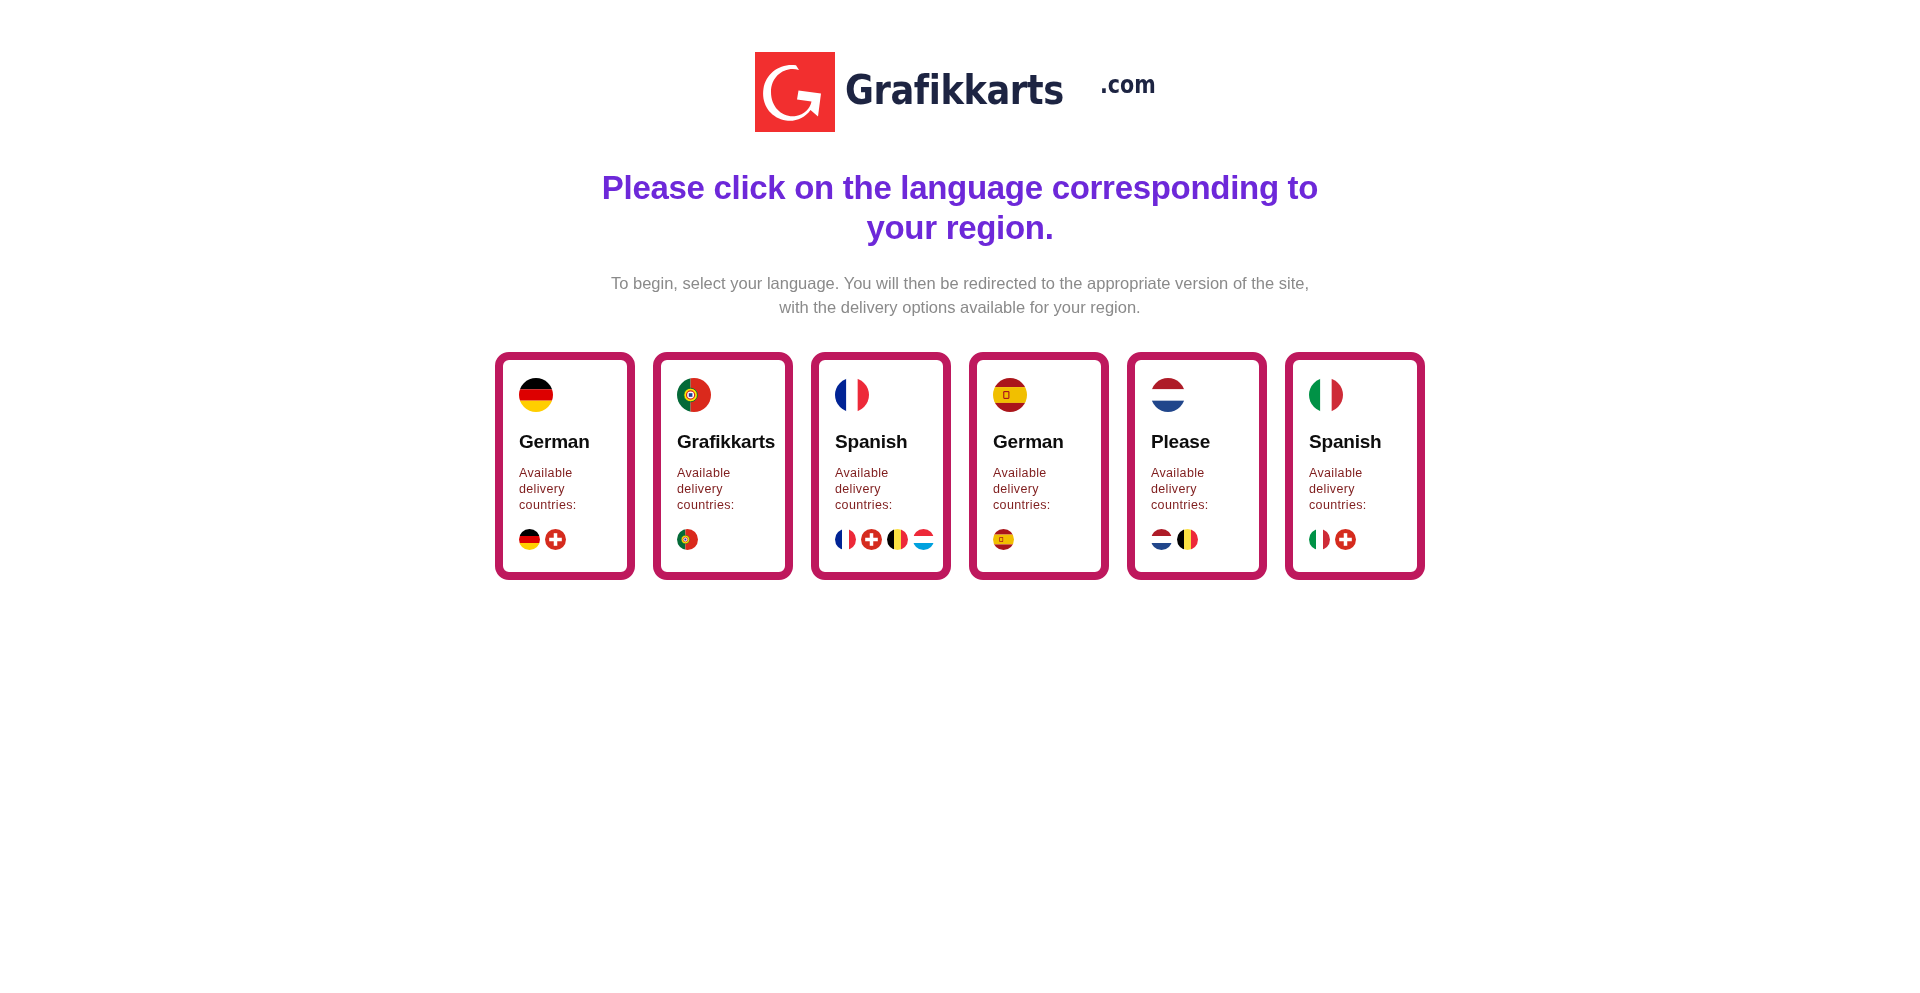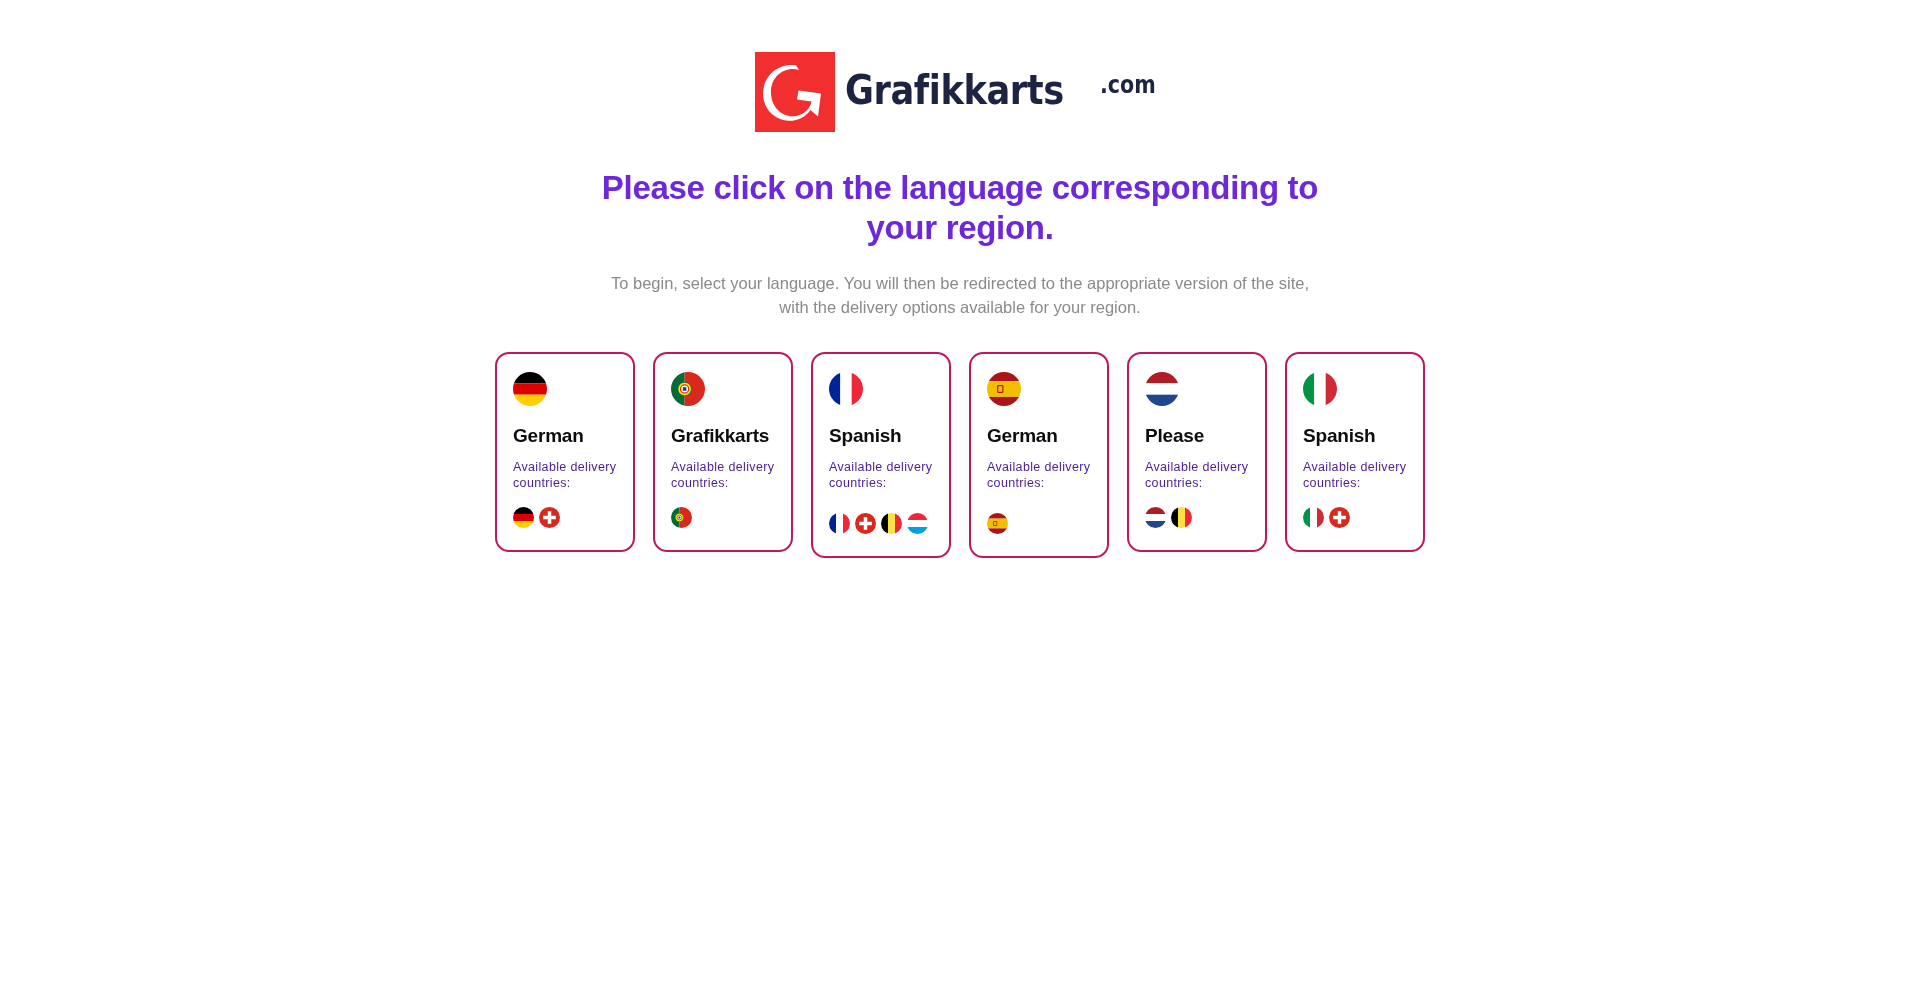--- a/index.html
+++ b/index.html
@@ -92,21 +92,21 @@
   .cards {
     margin-top: 32px;
     display: flex;
     align-items: flex-start;
     justify-content: center;
     gap: 18px;
   }
   .card {
     width: 140px;
     background: #ffffff;
-    border: 2px solid #be185d;
+    border: 8px solid #be185d;
     border-radius: 14px;
     padding: 18px 16px 22px 16px;
     box-sizing: border-box;
     display: flex;
     flex-direction: column;
     cursor: pointer;
   }
   .card.tall   { min-height: 200px; }
   .card.xtall  { min-height: 206px; }
 
@@ -125,21 +125,21 @@
     color: #0d0d0d;
     line-height: 1.1;
     margin-bottom: 12px;
     letter-spacing: -0.2px;
     white-space: nowrap;
   }
   .card-sub {
     font-family: "Liberation Sans", sans-serif;
     font-size: 12.5px;
     line-height: 1.28;
-    color: #4c1d95;
+    color: #7f1d1d;
     letter-spacing: 0.35px;
     margin-bottom: 16px;
   }
   .card-countries {
     display: flex;
     align-items: center;
     gap: 5px;
     margin-top: auto;
   }
   .mini-flag {

